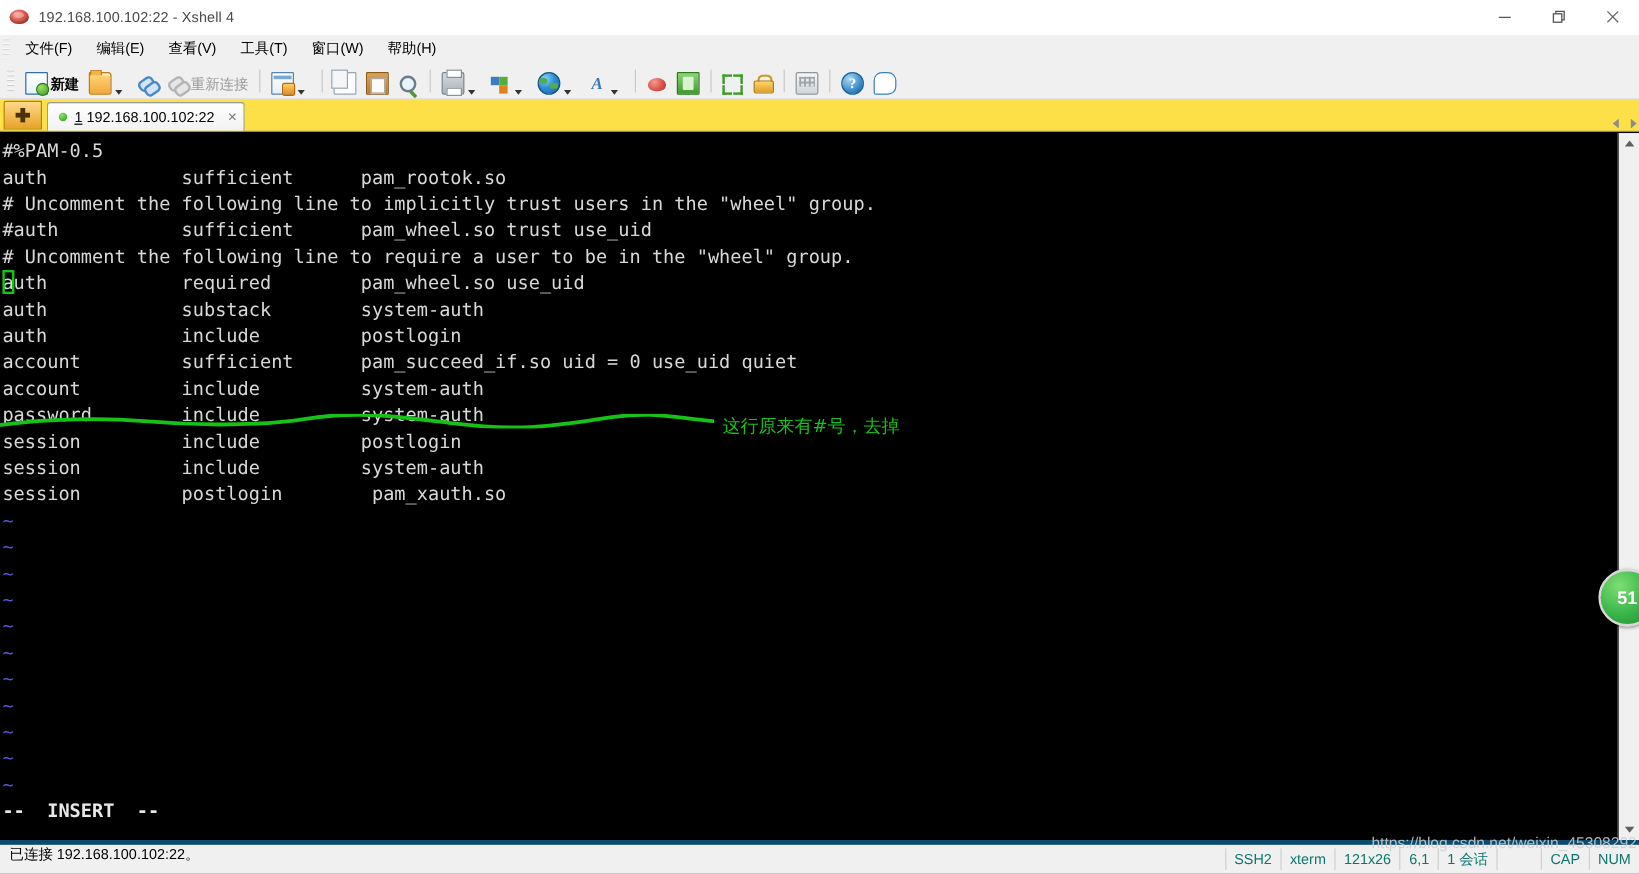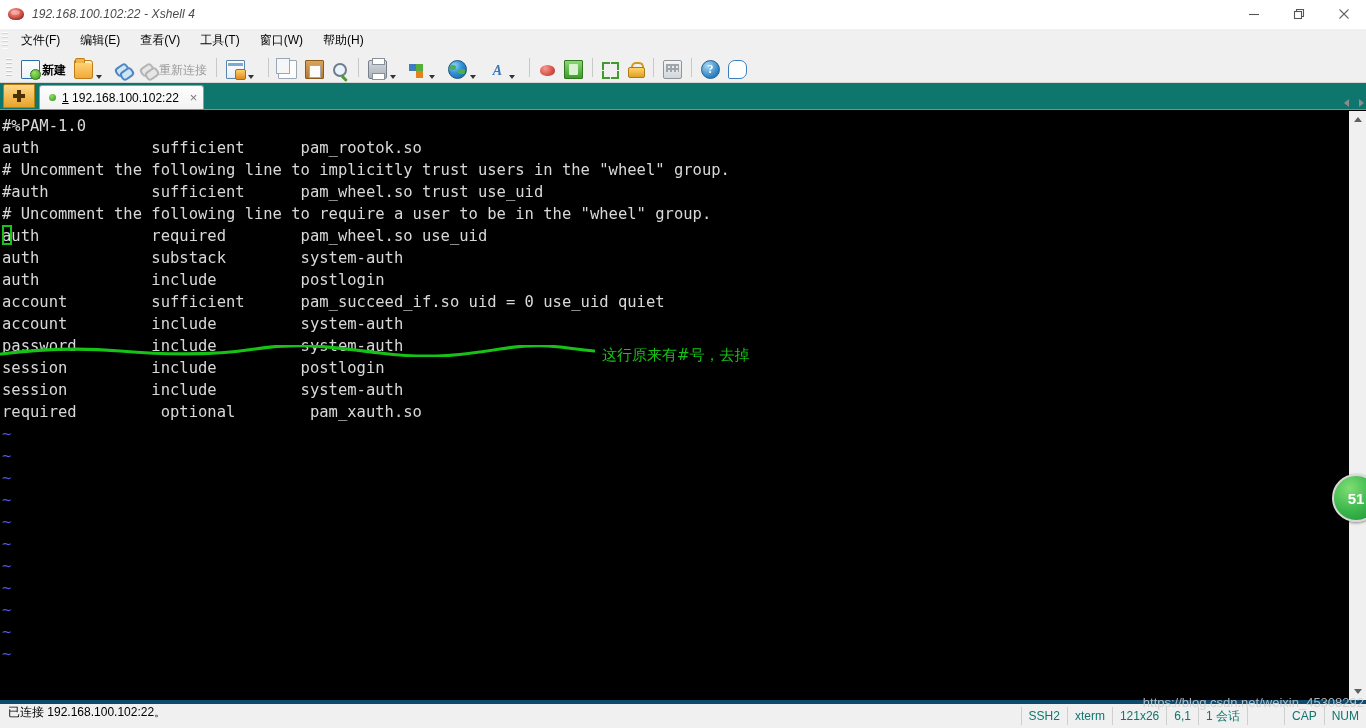--- a/index.html
+++ b/index.html
@@ -20,21 +20,21 @@
   .tb-icon{width:18px;height:18px;margin-left:7px;margin-right:7px;position:relative;flex:0 0 18px;}
   .tb-icon .shell{
     position:absolute;left:1px;top:3px;width:16px;height:12px;border-radius:50% 50% 45% 45%;
     background:radial-gradient(circle at 35% 30%, #f08a80 0%, #d9554a 55%, #a8322a 100%);
     box-shadow:inset 0 -2px 2px rgba(0,0,0,.25);
   }
   .tb-icon .shell:after{
     content:"";position:absolute;left:3px;top:2px;width:9px;height:5px;border-radius:50%;
     background:rgba(255,255,255,.35);
   }
-  .tb-title{font-size:12px;color:#4a4a4a;letter-spacing:.1px;white-space:nowrap;font-style:italic;}
+  .tb-title{font-size:12px;color:#4a4a4a;letter-spacing:.1px;white-space:nowrap;}
   .winbtns{position:absolute;right:0;top:0;height:28px;display:flex;}
   .winbtn{width:45px;height:28px;display:flex;align-items:center;justify-content:center;cursor:default;}
   .winbtn svg{display:block;}
 
   
   .menubar{
     height:23px;flex:0 0 23px;display:flex;align-items:center;
     background:#f0f0f0;padding-left:2px;
     border-bottom:1px solid #f0f0f0;
   }
@@ -115,21 +115,21 @@
     background:repeating-linear-gradient(to right,#8d949b 0 2px,transparent 2px 4px),
                repeating-linear-gradient(to bottom,#8d949b 0 2px,transparent 2px 4px);
     background-size:4px 4px;opacity:.8;}
   .i-help{border-radius:50%;background:radial-gradient(circle at 33% 28%,#a8d8f5,#2b7fc0 70%);border:1px solid #1d5f94;
     color:#fff;font-size:12px;font-weight:bold;text-align:center;line-height:16px;font-family:"Liberation Serif",serif;}
   .i-chat{background:#fff;border:1.5px solid #3a7fc0;border-radius:7px 7px 7px 2px;}
 
   
   .tabbar{
     height:26px;flex:0 0 26px;display:flex;align-items:flex-end;
-    background:#0f766e;border-bottom:1px solid #8a8a8a;position:relative;
+    background:#fde047;border-bottom:1px solid #8a8a8a;position:relative;
   }
   .newtab{
     width:30px;height:22px;margin-left:3px;margin-bottom:1px;
     background:linear-gradient(#ffd98a,#e8a329);border:1px solid #b4800f;border-top-left-radius:2px;
     position:relative;cursor:default;
   }
   .newtab:before,.newtab:after{content:"";position:absolute;background:#4a3206;}
   .newtab:before{left:13px;top:5px;width:4px;height:12px;}
   .newtab:after{left:9px;top:9px;width:12px;height:4px;}
   .tab{
@@ -354,45 +354,46 @@
       <span class="x">×</span>
     </div>
     <div class="tabnav">
       <i class="l"></i>
       <i class="r"></i>
     </div>
   </div>
 
   <div class="termwrap">
     <div class="term" id="term">
-        <div class="tline">#%PAM-1.0</div>
+        <div class="tline">#%PAM-0.5</div>
         <div class="tline">auth            sufficient      pam_rootok.so</div>
         <div class="tline"># Uncomment the following line to implicitly trust users in the "wheel" group.</div>
         <div class="tline">#auth           sufficient      pam_wheel.so trust use_uid</div>
         <div class="tline"># Uncomment the following line to require a user to be in the "wheel" group.</div>
         <div class="tline">auth            required        pam_wheel.so use_uid</div>
         <div class="tline">auth            substack        system-auth</div>
         <div class="tline">auth            include         postlogin</div>
         <div class="tline">account         sufficient      pam_succeed_if.so uid = 0 use_uid quiet</div>
         <div class="tline">account         include         system-auth</div>
         <div class="tline">password        include         system-auth</div>
         <div class="tline">session         include         postlogin</div>
         <div class="tline">session         include         system-auth</div>
-        <div class="tline">required         optional        pam_xauth.so</div>
-        <div class="tline tilde">~</div>
-        <div class="tline tilde">~</div>
-        <div class="tline tilde">~</div>
-        <div class="tline tilde">~</div>
-        <div class="tline tilde">~</div>
-        <div class="tline tilde">~</div>
-        <div class="tline tilde">~</div>
-        <div class="tline tilde">~</div>
-        <div class="tline tilde">~</div>
-        <div class="tline tilde">~</div>
-        <div class="tline tilde">~</div>
+        <div class="tline">session         postlogin        pam_xauth.so</div>
+        <div class="tline tilde">~</div>
+        <div class="tline tilde">~</div>
+        <div class="tline tilde">~</div>
+        <div class="tline tilde">~</div>
+        <div class="tline tilde">~</div>
+        <div class="tline tilde">~</div>
+        <div class="tline tilde">~</div>
+        <div class="tline tilde">~</div>
+        <div class="tline tilde">~</div>
+        <div class="tline tilde">~</div>
+        <div class="tline tilde">~</div>
+        <div class="tline bold">--  INSERT  --</div>
         <div class="cursor"></div>
         <div class="anno" style="color: rgb(23, 194, 23);">这行原来有#号，去掉</div>
         <svg class="underline" viewBox="0 0 595 12" preserveAspectRatio="none">
           <path d="M1 9 C 40 4, 85 3, 120 6 S 210 11, 255 4 S 330 2, 380 8 S 455 11, 500 4 S 560 3, 594 6" fill="none" stroke="#17c217" stroke-width="3.2" stroke-linecap="round"></path>
         </svg>
       </div>
 
     <div class="vscroll">
       <div class="vs-btn up">
           <i></i>

